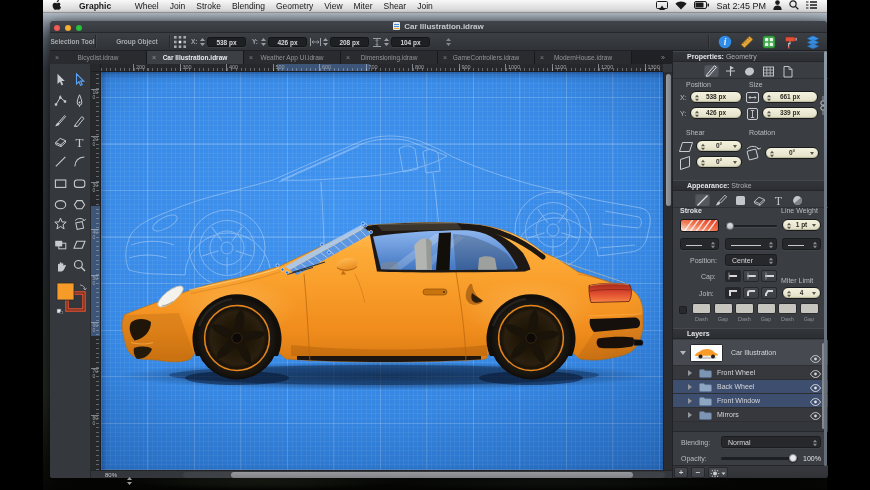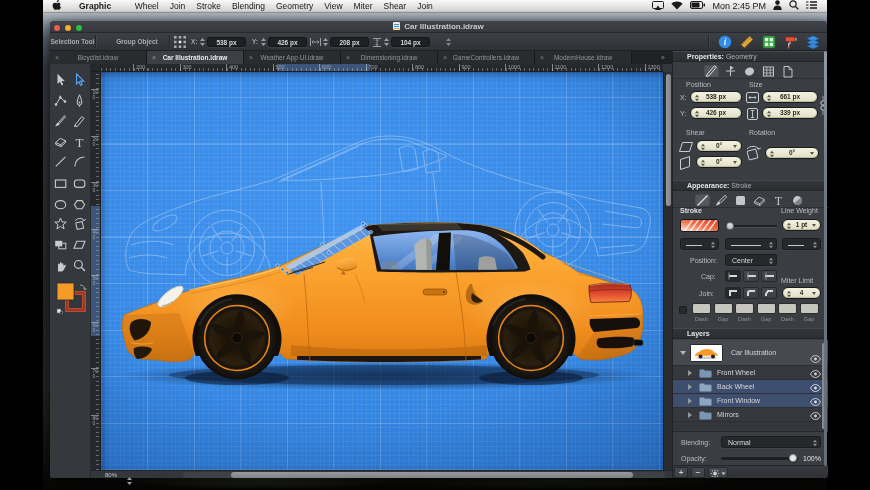--- a/index.html
+++ b/index.html
@@ -201,21 +201,21 @@
             <path d="M6 8.4L11.6 2.7C8.5-.2 3.5-.2.4 2.7z" fill="#1c1c1c"></path>
           </svg>
       </span>
       <span class="mb-icon">
         <svg width="15" height="8" viewBox="0 0 15 8">
             <rect x="0.5" y="0.5" width="12" height="7" rx="1.5" fill="none" stroke="#1c1c1c"></rect>
             <rect x="1.5" y="1.5" width="8" height="5" rx="0.5" fill="#1c1c1c"></rect>
             <rect x="13.5" y="2.5" width="1.5" height="3" rx="0.5" fill="#1c1c1c"></rect>
           </svg>
       </span>
-      <span class="clock">Mon 2:45 PM</span>
+      <span class="clock">Sat 2:45 PM</span>
       <span class="mb-icon">
         <svg width="9" height="10" viewBox="0 0 9 10">
             <circle cx="4.5" cy="2.6" r="2.3" fill="#1c1c1c"></circle>
             <path d="M0.3 10c0-3 2-4.4 4.2-4.4S8.7 7 8.7 10z" fill="#1c1c1c"></path>
           </svg>
       </span>
       <span class="mb-icon">
         <svg width="10" height="10" viewBox="0 0 10 10">
             <circle cx="4" cy="4" r="3.1" fill="none" stroke="#1c1c1c" stroke-width="1.2"></circle>
             <path d="M6.4 6.4L9.3 9.3" stroke="#1c1c1c" stroke-width="1.3"></path>

